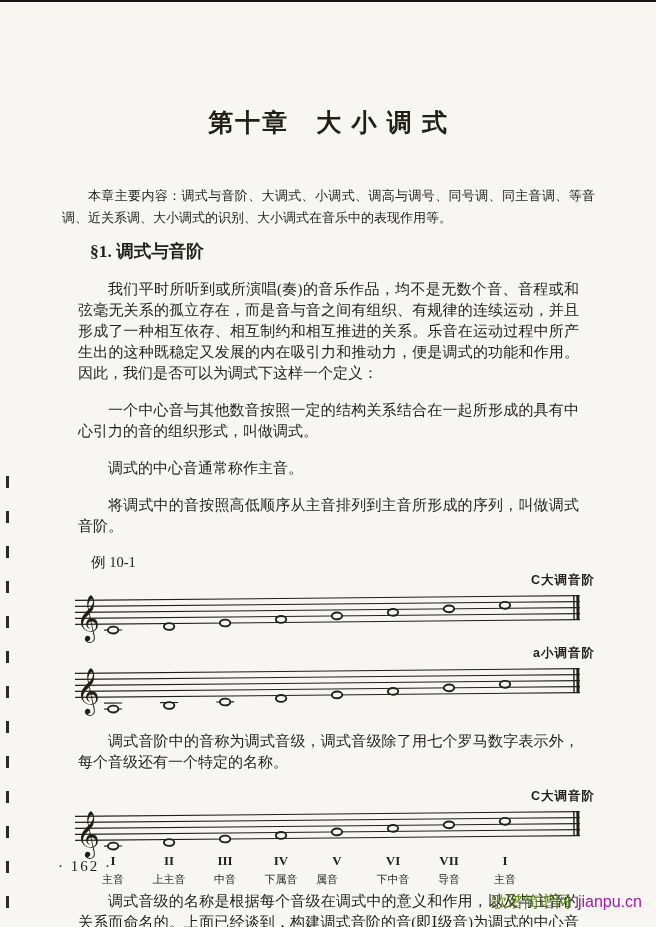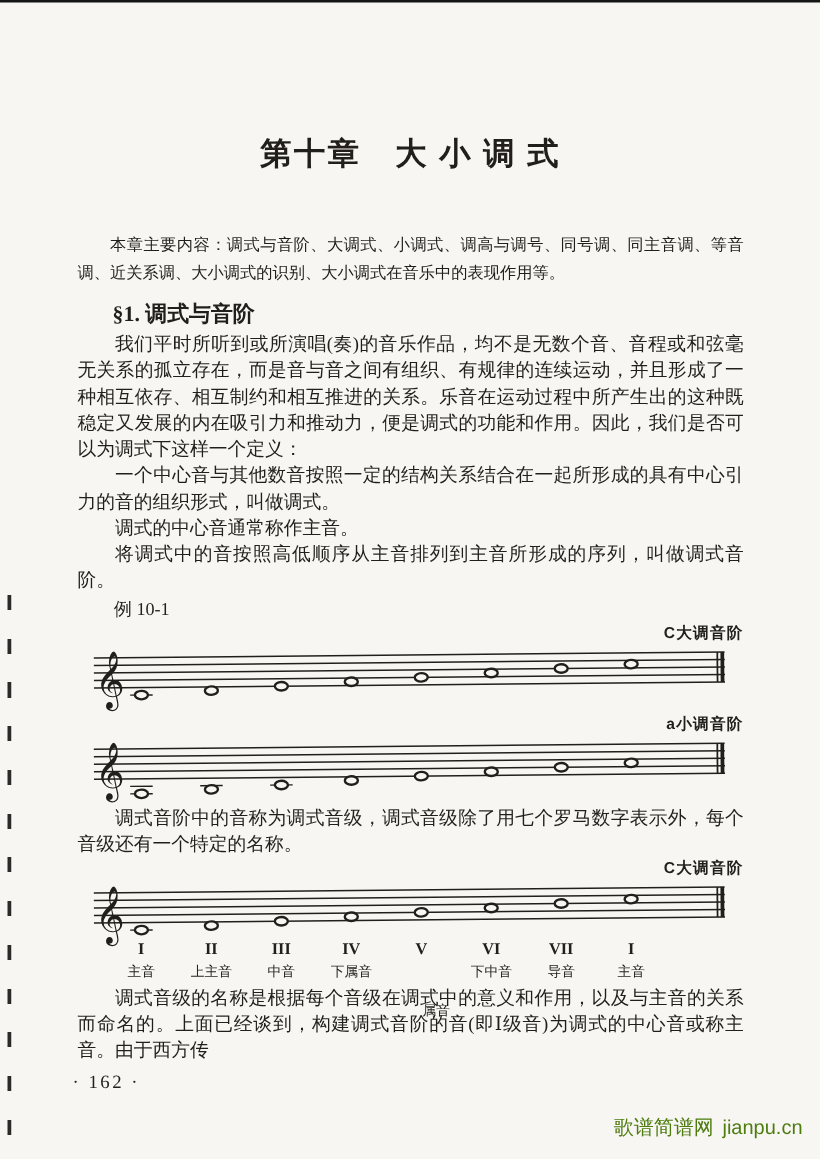--- a/index.html
+++ b/index.html
@@ -14,40 +14,40 @@
     position:absolute;left:6px;top:476px;width:3px;height:451px;
     background:repeating-linear-gradient(180deg,#2a2a2a 0 12px,transparent 12px 35px);
   }
   .content{position:absolute;left:62px;top:106px;width:533px;}
   .chapter-title{
     font-size:25px;font-weight:700;text-align:center;
     margin:0 0 46px 0;letter-spacing:2px;
   }
   .intro{font-size:13px;line-height:22px;text-indent:2em;text-align:justify;margin:0 0 10px 0;}
   .section-heading{font-size:17.5px;font-weight:700;margin:0 0 3px 28px;}
-  .para{font-size:15px;line-height:21px;text-indent:2em;text-align:justify;margin:0;}
+  .para{font-size:15px;line-height:21px;text-indent:2em;text-align:justify;margin:16px;}
   .example-label{font-size:14.5px;line-height:18px;text-indent:2em;margin:3px 0 2px 0;}
   .staff-block{margin:0 0 4px 13px;text-align:right;}
   .staff-label{
     font-size:12.5px;font-weight:700;line-height:14px;margin:0 0 1px 38px;
     letter-spacing:1px;font-family:"Liberation Sans","DejaVu Sans",sans-serif;
   }
   svg.staff{display:block;width:505px;height:54px;transform:rotate(-0.55deg);}
   .degrees-row{position:relative;height:15px;margin-top:-5px;width:505px;}
   .degrees-row span{position:absolute;transform:translateX(-50%);font-size:13px;font-weight:600;}
   .names-row{position:relative;height:14px;margin-top:4px;width:505px;}
   .names-row span{position:absolute;transform:translateX(-50%);font-size:11px;}
   .para-last{margin-top:5px;}
   .page-number{position:absolute;left:58px;top:858px;font-size:15px;letter-spacing:2px;}
   .watermark{
     position:absolute;right:14px;top:892px;font-size:16px;
     font-family:"Liberation Sans","DejaVu Sans",sans-serif;
   }
   .watermark .site{color:#4d7c0f;margin-right:7px;}
-  .watermark .domain{color:#4d7c0f;}
+  .watermark .domain{color:#a21caf;}
 </style>
 </head>
 <body>
 
 <div class="top-edge"></div>
 <div class="binding-marks"></div>
 
 <div class="content">
 
   <h1 class="chapter-title">第十章　大 小 调 式</h1>
@@ -144,21 +144,21 @@
         <span style="left: 262px;">V</span>
         <span style="left: 318px;">VI</span>
         <span style="left: 374px;">VII</span>
         <span style="left: 430px;">I</span>
       </div>
     <div class="names-row">
         <span style="left: 38px;">主音</span>
         <span style="left: 94px;">上主音</span>
         <span style="left: 150px;">中音</span>
         <span style="left: 206px;">下属音</span>
-        <span style="left: 274px; margin-top: 31px;">属音</span>
+        <span style="left: 252px;">属音</span>
         <span style="left: 318px;">下中音</span>
         <span style="left: 374px;">导音</span>
         <span style="left: 430px;">主音</span>
       </div>
   </div>
 
   <p class="para para-last">调式音级的名称是根据每个音级在调式中的意义和作用，以及与主音的关系而命名的。上面已经谈到，构建调式音阶的音(即Ⅰ级音)为调式的中心音或称主音。由于西方传</p>
 
 </div>
 

